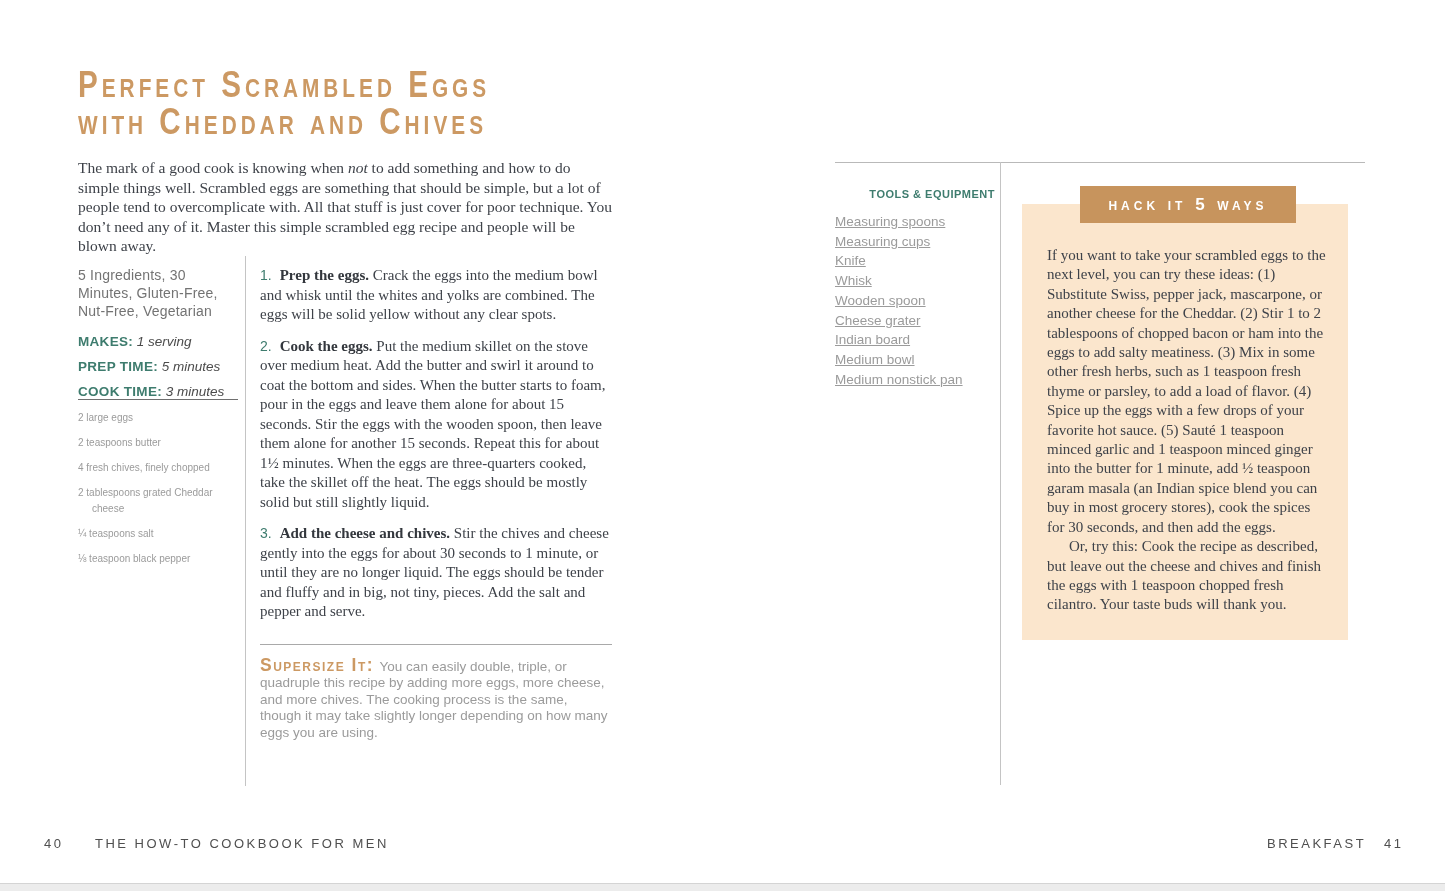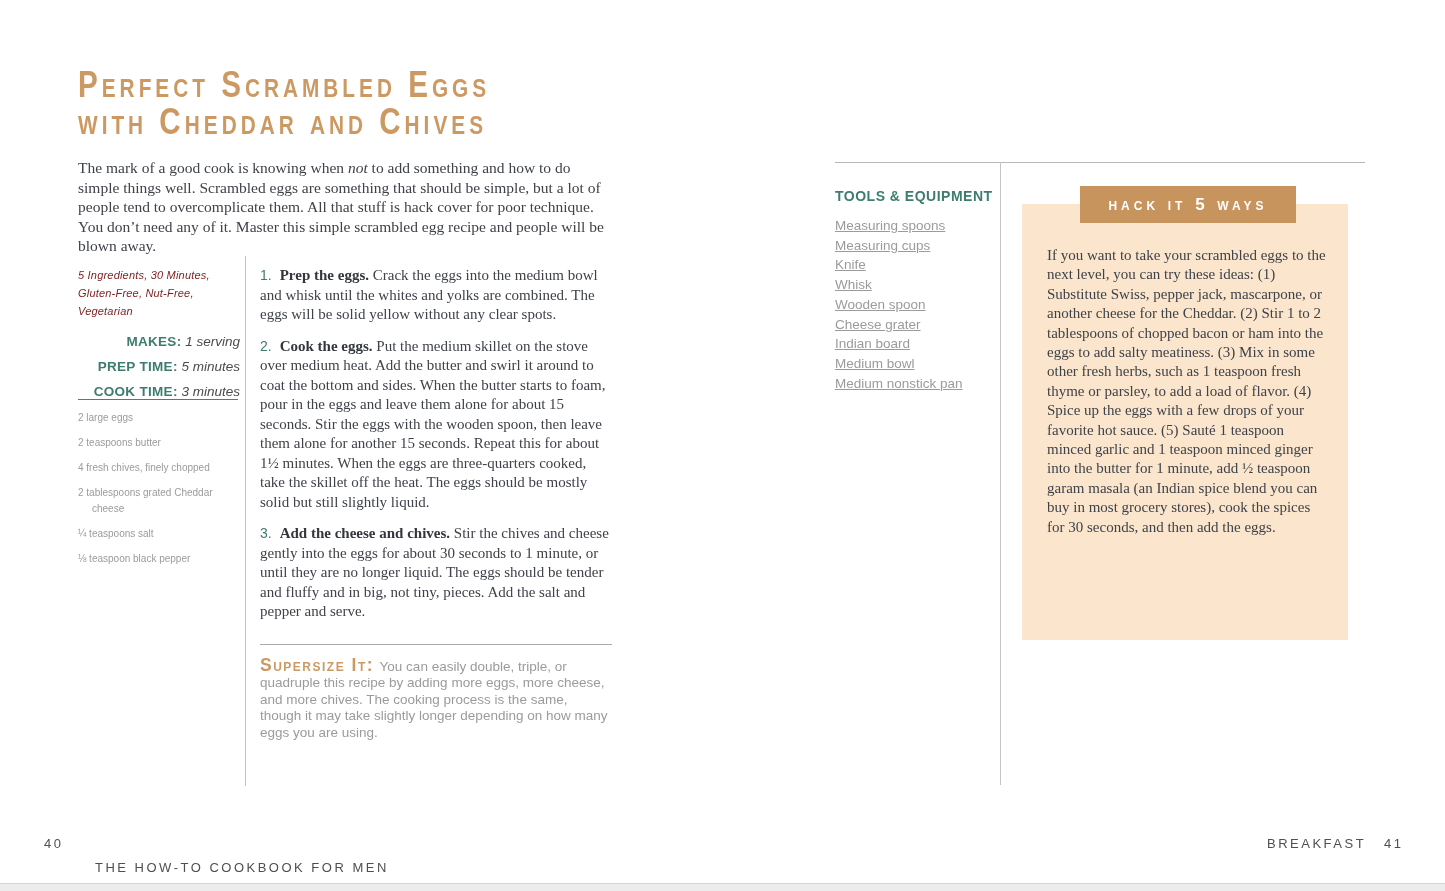--- a/index.html
+++ b/index.html
@@ -19,22 +19,22 @@
   .title{left:78px;top:66px;color:var(--tan);
     font-family:"Liberation Sans",sans-serif;font-variant:small-caps;
     font-size:37px;line-height:37px;font-weight:600;letter-spacing:5px;
     transform:scaleX(0.80);transform-origin:left top;white-space:nowrap;}
   .intro{left:78px;top:158px;width:536px;
     font-family:"Liberation Serif",serif;font-size:15.5px;line-height:19.5px;
     color:var(--ink);}
   .intro i{font-style:italic;}
 
   .sidebar{left:78px;top:266px;width:162px;}
-  .tags{font-style:italic;font-size:11px;line-height:18px;color:#7f1d1d;letter-spacing:.2px;}
-  .meta{margin-top:14px;text-align:right;}
+  .tags{font-size:14px;line-height:18px;color:#737373;letter-spacing:.2px;}
+  .meta{margin-top:14px;}
   .meta .row{margin-bottom:9px;font-size:13.5px;line-height:16px;}
   .meta .lbl{color:var(--teal);font-weight:bold;letter-spacing:.3px;}
   .meta .val{font-style:italic;color:#4b4b4b;}
   .side-rule{left:78px;top:399px;width:160px;border-top:1.5px solid #6f6f6f;}
   .ingredients{left:78px;top:410px;width:165px;list-style:none;}
   .ingredients li{color:var(--gray);font-size:10px;line-height:16px;
     margin-bottom:9px;padding-left:14px;text-indent:-14px;}
 
   .vrule{width:1px;background:#c4c4c4;}
   .vrule-left{left:245px;top:256px;height:530px;}
@@ -46,54 +46,54 @@
     font-size:14px;padding-right:8px;}
   .step .lead{font-weight:bold;color:#33373d;margin-top:16px;}
   .steps-rule{border-top:1px solid #a9a9a9;margin:22px 0 12px 0;}
   .supersize{font-size:13.5px;line-height:16.5px;color:var(--gray);}
   .supersize .ss-label{color:var(--tan);font-variant:small-caps;
     font-size:17.5px;letter-spacing:1.5px;font-weight:600;padding-right:2px;}
 
   
   .right-rule{left:835px;top:162px;width:530px;border-top:1.5px solid #b9b9b9;}
   .tools{left:835px;top:188px;width:160px;}
-  .tools h2{color:var(--teal);font-size:14px;letter-spacing:.5px;font-weight:bold;
-    margin-bottom:12px;}
+  .tools h2{color:var(--teal);font-size:11px;letter-spacing:.5px;font-weight:bold;
+    margin-bottom:12px;text-align:right;}
   .tools ul{list-style:none;}
   .tools li{color:var(--gray);font-size:13.5px;line-height:19.7px;text-decoration:underline;}
   .vrule-right{left:1000px;top:162px;height:623px;}
 
   .hack-box{left:1022px;top:204px;width:326px;height:436px;background:var(--box);}
   .hack-badge{left:1080px;top:186px;width:216px;height:37px;background:var(--tan-dark);
     color:#fff;text-align:center;line-height:37px;font-variant:small-caps;
     font-size:17px;font-weight:600;letter-spacing:4px;}
   .hack-text{position:absolute;left:25px;right:21px;top:42px;
     font-family:"Liberation Serif",serif;font-size:15px;line-height:19.4px;
     color:var(--ink);}
   .hack-text .p2{text-indent:22px;}
 
   
   .folio{color:#4f4f4f;font-size:13px;letter-spacing:2.5px;white-space:nowrap;}
   .folio-num-left{left:44px;top:836px;}
-  .book-title{left:95px;top:860px;}
+  .book-title{left:95px;top:836px;}
   .section-label{left:1267px;top:836px;}
   .folio-num-right{left:1384px;top:836px;}
 
   .bottom-edge{left:0;bottom:0;width:1445px;height:8px;background:#ececec;
     border-top:1px solid #d4d4d4;}
 </style>
 </head>
 <body>
 
 <h1 class="abs title">
   <span>Perfect Scrambled Eggs</span><br>
   <span>with Cheddar and Chives</span>
 </h1>
 
-<p class="abs intro"><span>The mark of a good cook is knowing when </span><i>not</i><span> to add something and how to do simple things well. Scrambled eggs are something that should be simple, but a lot of people tend to overcomplicate them. All that stuff is hack cover for poor technique. You don’t need any of it. Master this simple scrambled egg recipe and people will be blown away.</span></p>
+<p class="abs intro"><span>The mark of a good cook is knowing when </span><i>not</i><span> to add something and how to do simple things well. Scrambled eggs are something that should be simple, but a lot of people tend to overcomplicate with. All that stuff is just cover for poor technique. You don’t need any of it. Master this simple scrambled egg recipe and people will be blown away.</span></p>
 
 <aside class="abs sidebar">
   <p class="tags">5 Ingredients, 30 Minutes, Gluten-Free, Nut-Free, Vegetarian</p>
   <div class="meta">
 
       <p class="row"><span class="lbl">MAKES:</span>
         <span class="val">1 serving</span></p>
 
       <p class="row"><span class="lbl">PREP TIME:</span>
         <span class="val">5 minutes</span></p>
@@ -159,20 +159,21 @@
 
       <li>Medium nonstick pan</li>
     </ul>
 </div>
 
 <div class="abs vrule vrule-right"></div>
 
 <div class="abs hack-box">
   <div class="hack-text">
     <p class="p1">If you want to take your scrambled eggs to the next level, you can try these ideas: (1) Substitute Swiss, pepper jack, mascarpone, or another cheese for the Cheddar. (2) Stir 1 to 2 tablespoons of chopped bacon or ham into the eggs to add salty meatiness. (3) Mix in some other fresh herbs, such as 1 teaspoon fresh thyme or parsley, to add a load of flavor. (4) Spice up the eggs with a few drops of your favorite hot sauce. (5) Sauté 1 teaspoon minced garlic and 1 teaspoon minced ginger into the butter for 1 minute, add ½ teaspoon garam masala (an Indian spice blend you can buy in most grocery stores), cook the spices for 30 seconds, and then add the eggs.</p>
+    <p class="p2">Or, try this: Cook the recipe as described, but leave out the cheese and chives and finish the eggs with 1 teaspoon chopped fresh cilantro. Your taste buds will thank you.</p>
   </div>
 </div>
 <div class="abs hack-badge">hack it 5 ways</div>
 
 <div class="abs folio folio-num-left">40</div>
 <div class="abs folio book-title">THE HOW-TO COOKBOOK FOR MEN</div>
 <div class="abs folio section-label">BREAKFAST</div>
 <div class="abs folio folio-num-right">41</div>
 
 <div class="abs bottom-edge"></div>

